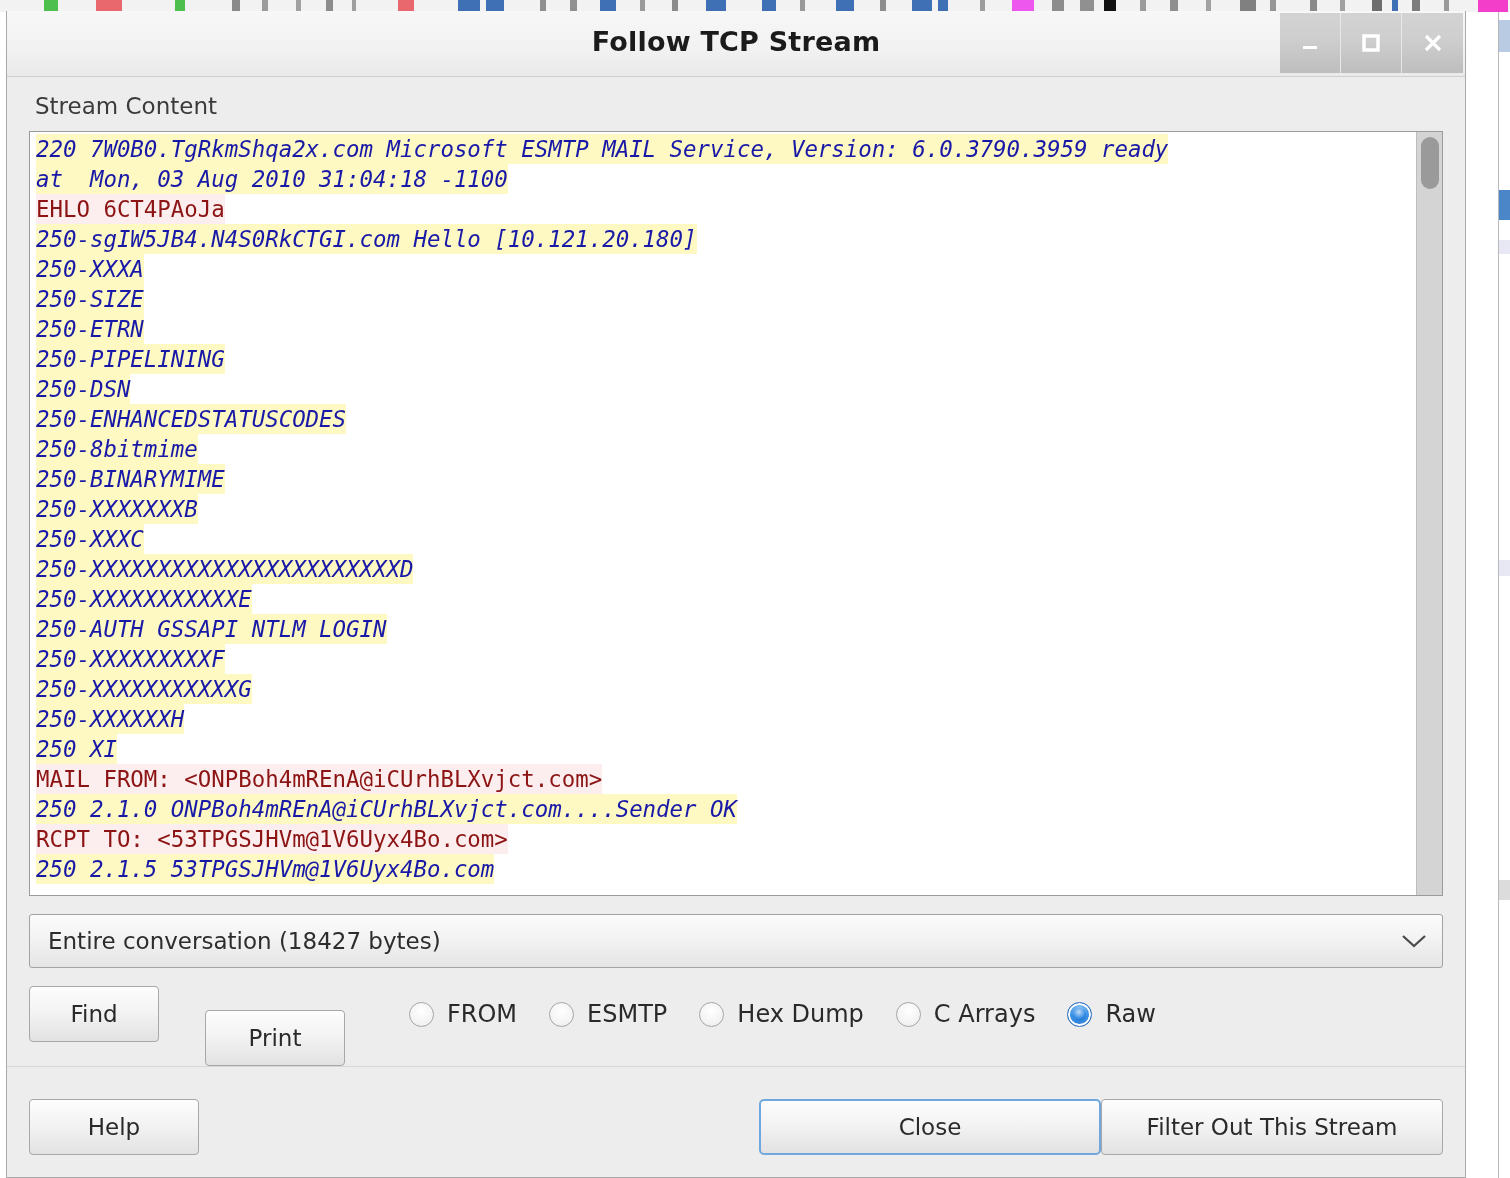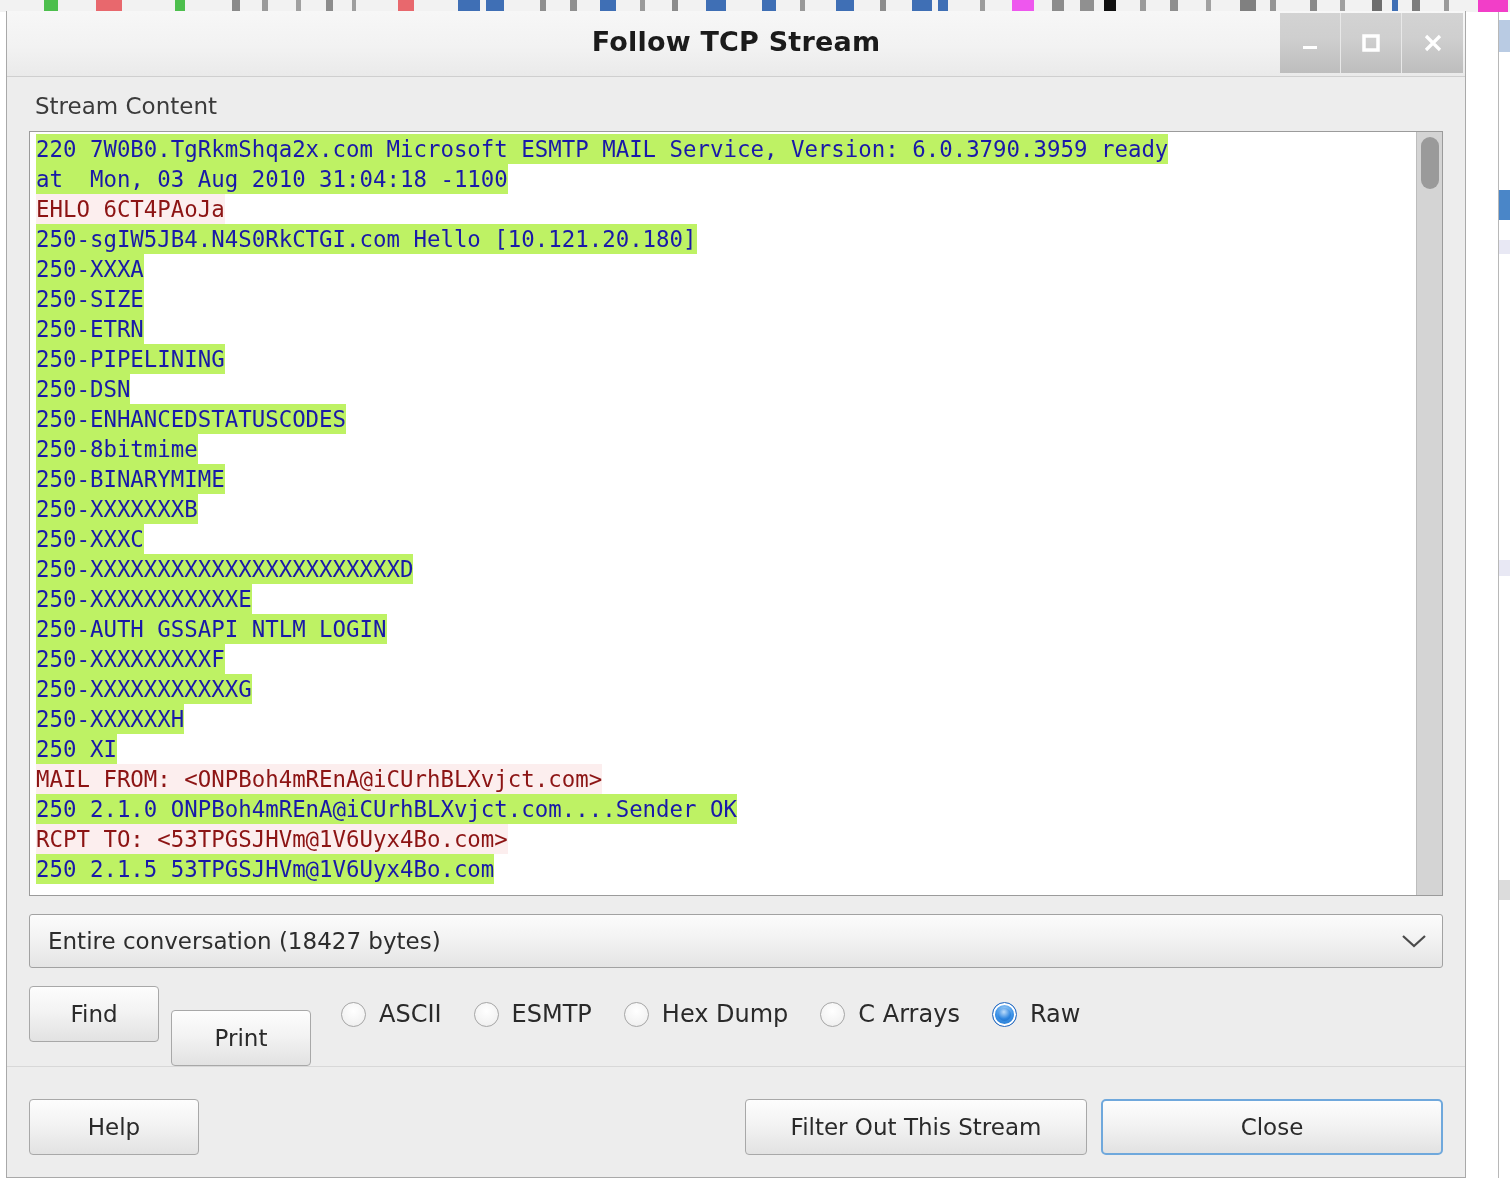--- a/index.html
+++ b/index.html
@@ -90,21 +90,21 @@
   #stream-text {
     flex: 1 1 auto;
     padding: 2px 0 0 6px;
     font-family: "DejaVu Sans Mono", "Liberation Mono", monospace;
     font-size: 22.4px;
     line-height: 30px;
     white-space: pre;
     overflow: hidden;
   }
   #stream-text .ln { display: block; width: fit-content; }
-  #stream-text .srv { color: #1919a8; background: #bef264; }
+  #stream-text .srv { color: #1919a8; background: #fef9c3; font-style: italic; }
   #stream-text .cli { color: #8c1414; background: #fceeee; }
 
   
   #vscroll {
     flex: 0 0 26px; width: 26px;
     background: #d4d4d4;
     border-left: 1px solid #bdbdbd;
     position: relative;
   }
   #vthumb {
@@ -123,21 +123,21 @@
     padding: 0 14px 0 18px;
     position: relative;
   }
   #combo-value { font-size: 23px; color: #2d2d2d; flex: 1 1 auto; }
   #combo-arrow { color: #4a4a4a; display: flex; align-items: center; }
 
   
   #action-row {
     margin-top: 18px;
     height: 56px; flex: 0 0 56px;
-    display: flex; align-items: center;
+    display: flex; align-items: center; gap: 34px;
   }
   .btn {
     background: linear-gradient(to bottom, #fdfdfd 0%, #f3f3f3 45%, #e2e2e2 100%);
     border: 1px solid #a8a8a8; border-radius: 4px;
     font-size: 23px; color: #2a2a2a;
     display: flex; align-items: center; justify-content: center;
     height: 56px;
   }
   #btn-find { width: 130px; }
   #btn-saveas { width: 176px; margin-left: 12px; }
@@ -279,21 +279,21 @@
         </svg>
       </span>
     </div>
 
     <div id="action-row">
       <div class="btn" id="btn-find">Find</div>
       <div class="btn" id="btn-print">Print</div>
       <div class="radio-group" id="format-radios">
           <div class="radio-item">
             <span class="rdot"></span>
-            <span class="rlabel">ASCII</span>
+            <span class="rlabel">FROM</span>
           </div>
           <div class="radio-item">
             <span class="rdot"></span>
             <span class="rlabel">ESMTP</span>
           </div>
           <div class="radio-item">
             <span class="rdot"></span>
             <span class="rlabel">Hex Dump</span>
           </div>
           <div class="radio-item">
@@ -305,18 +305,18 @@
               <i></i>
             </span>
             <span class="rlabel">Raw</span>
           </div>
         </div>
     </div>
 
     <div id="bottom-row">
       <div class="btn" id="btn-help">Help</div>
       <div id="bottom-spacer"></div>
+      <div class="btn" id="btn-close">Close</div>
       <div class="btn" id="btn-filter">Filter Out This Stream</div>
-      <div class="btn" id="btn-close">Close</div>
     </div>
 
   </div>
 </div>
 
 </body></html>

